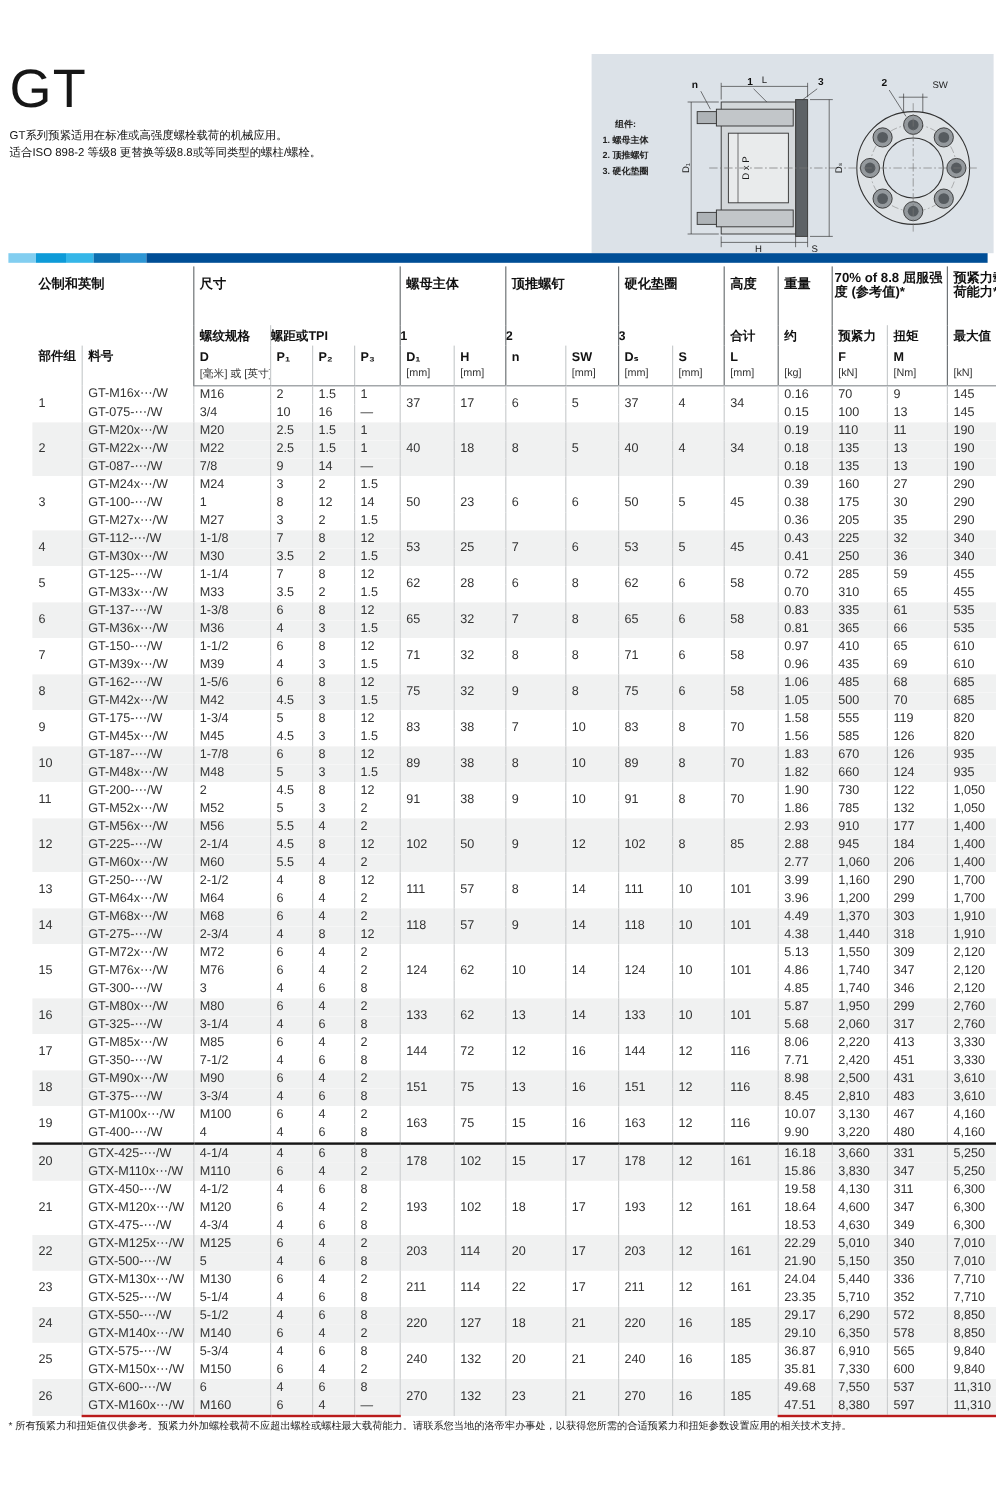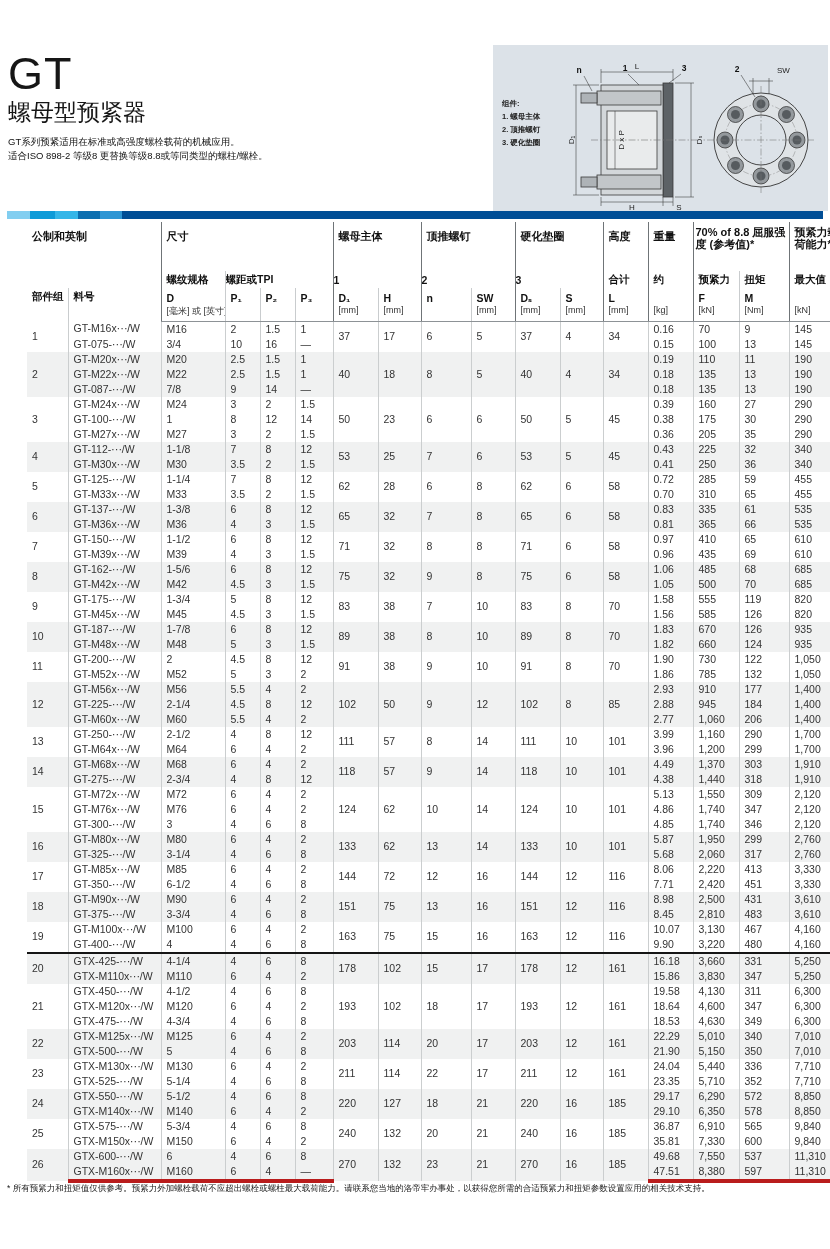--- a/index.html
+++ b/index.html
@@ -5,21 +5,21 @@
   html,body{margin:0;padding:0;background:#fff;}
   .page{position:relative;width:830px;height:1249px;background:#ffffff;overflow:hidden;
         font-family:"Liberation Sans","DejaVu Sans",sans-serif;color:#1a1a1a;border-radius:24px;}
   
   .title-block{position:absolute;left:8px;top:50px;}
   .gt-title{font-size:45px;line-height:48px;font-weight:400;letter-spacing:1px;color:#161616;}
   .gt-sub{font-size:23px;line-height:28px;font-weight:400;color:#161616;margin-top:4px;}
   .gt-desc{margin-top:9px;font-size:9.5px;line-height:14px;font-weight:normal;color:#111;}
   
   .diagram{position:absolute;left:493px;top:45px;width:335px;height:166px;background:#dce2e8;}
-  .diagram-legend{position:absolute;left:9px;top:52px;font-size:7.5px;line-height:13px;color:#222;font-weight:bold;}
+  .diagram-legend{position:absolute;left:9px;top:52px;font-size:7.5px;line-height:13px;color:#222;font-weight:bold;text-align:center;}
   .diagram svg{position:absolute;left:0;top:0;}
   .dim-label{font-size:8px;fill:#1c1c1c;}
   .num-label{font-size:8.5px;font-weight:bold;fill:#111;}
   
   .accent-bar{position:absolute;left:7px;top:211px;width:816px;height:8px;display:flex;}
   .bar-seg{height:8px;}
   
   .spec-table{position:absolute;left:7px;top:222px;width:816px;border-collapse:collapse;table-layout:fixed;margin-left:20px;}
   .spec-table th,.spec-table td{padding:0 0 0 5px;text-align:left;vertical-align:middle;overflow:hidden;white-space:nowrap;}
   thead th{font-weight:bold;font-size:10.5px;color:#111;}
@@ -30,32 +30,31 @@
   .rowspan2{vertical-align:bottom !important;padding-bottom:17px !important;}
   .ctr{text-align:center;padding-left:0 !important;}
   .yield-head{text-align:center;line-height:12px;padding:4px 2px 0 2px !important;white-space:normal !important;}
   .cap-head{line-height:12px;padding-top:4px !important;white-space:normal !important;}
   .hbl{border-left:1px solid #c9ccce;}
   .hbd{border-left:1px solid #6f7477;}
   tbody td{font-size:10.5px;color:#333;height:15px;line-height:15px;}
   tbody td.bl{border-left:1px solid #cbcecf;}
   tbody tr.shade td{background:#f0f1f1;}
   tbody tr.gtx-start td{border-top:2px solid #151515;}
-  tbody tr:last-child td{border-bottom:4px solid #b91c1c;}
+  tbody tr:last-child td{border-bottom:2px solid #b91c1c;}
   
   .footnotes{position:absolute;left:7px;top:1182px;width:818px;font-size:8.5px;line-height:13px;color:#1a1a1a;}
 </style>
 </head>
 <body>
 
 <div class="page">
 
   <div class="title-block">
     <div class="gt-title">GT</div>
-    <div class="gt-sub" style="margin-top:0;">螺母型预紧器</div>
     <div class="gt-desc">
       <div>GT系列预紧适用在标准或高强度螺栓载荷的机械应用。</div>
       <div>适合ISO 898-2 等级8 更替换等级8.8或等同类型的螺柱/螺栓。</div>
     </div>
   </div>
 
   <div class="diagram">
     <div class="diagram-legend">
       <div>组件:</div>
       <div>1.  螺母主体</div>
@@ -773,21 +772,21 @@
           <td class="bl" rowspan="2">144</td>
           <td class="bl" rowspan="2">12</td>
           <td class="bl" rowspan="2">116</td>
           <td class="bl">8.06</td>
           <td class="bl">2,220</td>
           <td class="bl">413</td>
           <td class="bl">3,330</td>
         </tr>
         <tr class="">
           <td class="bl">GT-350-⋯/W</td>
-          <td class="bl">6-1/2</td>
+          <td class="bl">7-1/2</td>
           <td class="bl">4</td>
           <td class="bl">6</td>
           <td class="bl">8</td>
           <td class="bl">7.71</td>
           <td class="bl">2,420</td>
           <td class="bl">451</td>
           <td class="bl">3,330</td>
         </tr>
         <tr class="shade">
           <td class="" rowspan="2">18</td>

